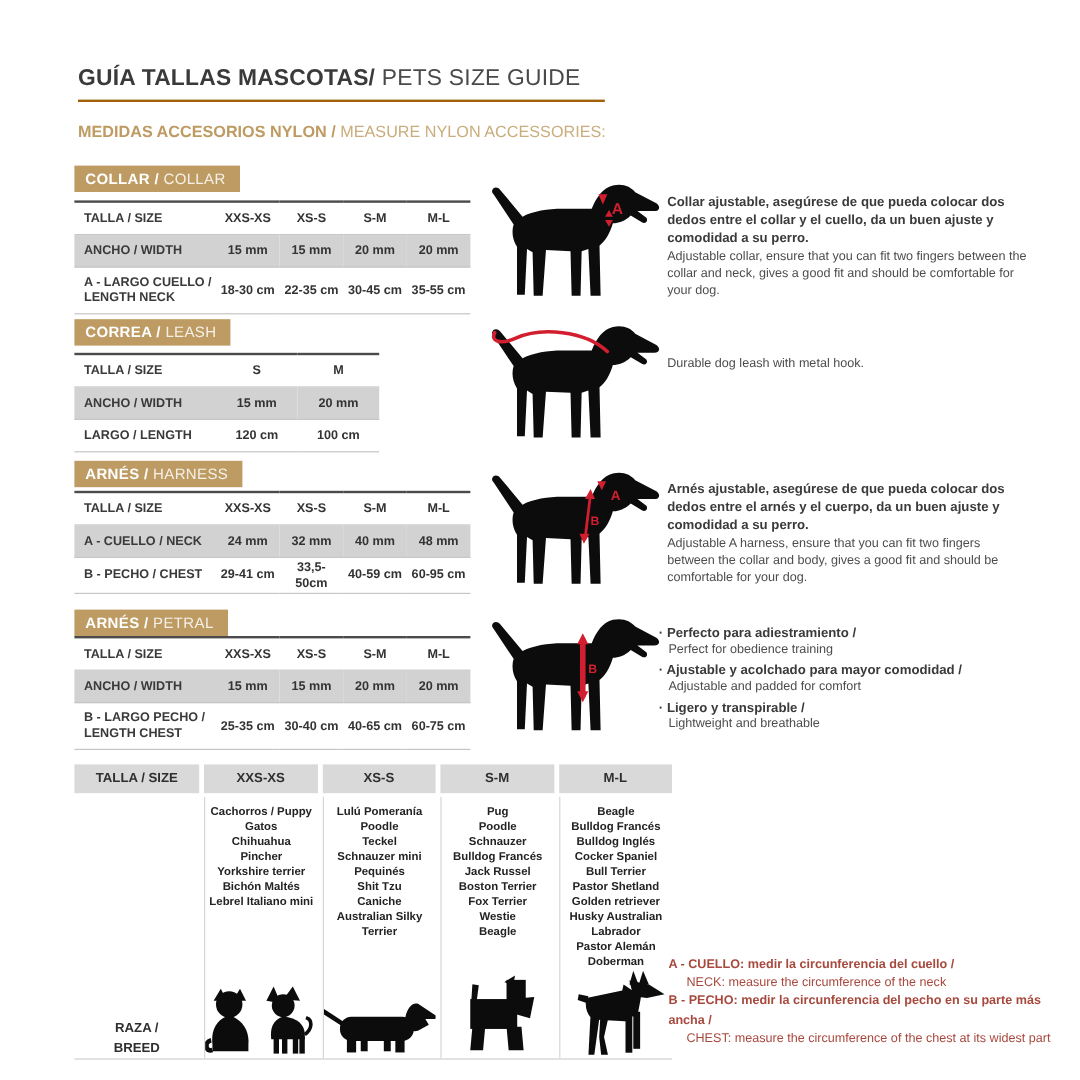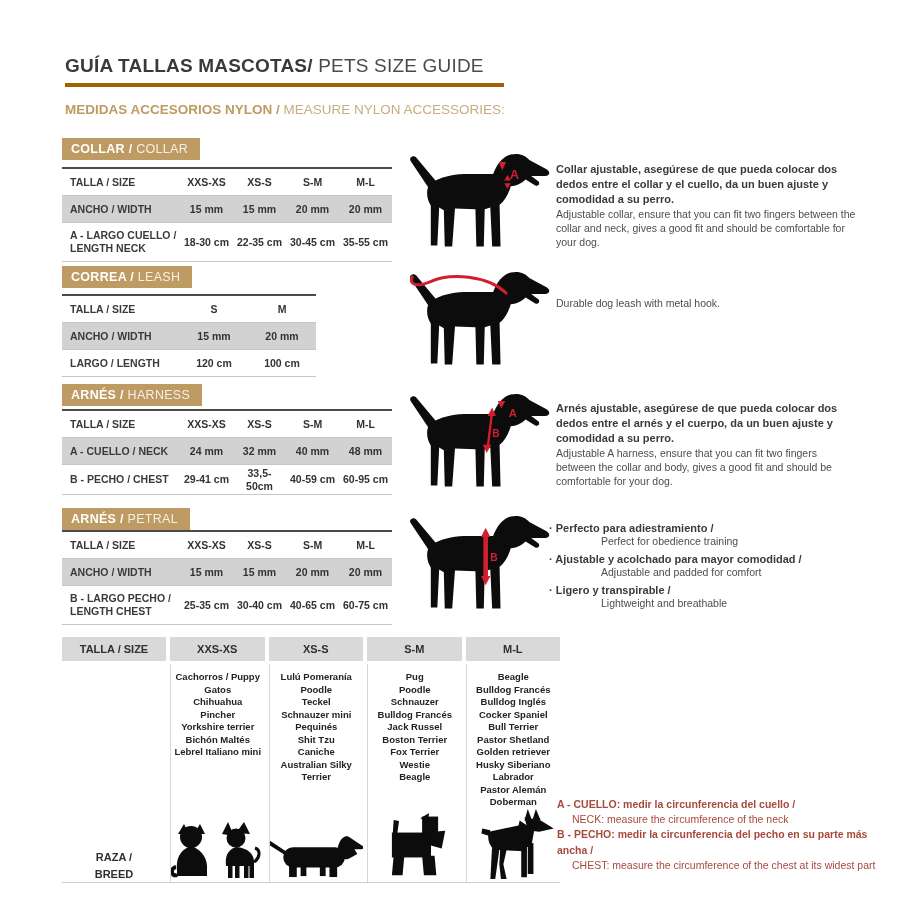--- a/index.html
+++ b/index.html
@@ -1,20 +1,20 @@
 <!DOCTYPE html>
 <html><head>
 <meta charset="utf-8">
 <style>
   html,body{margin:0;padding:0;background:#fff;}
   .page{position:relative;width:900px;height:900px;background:#fff;
         font-family:"Liberation Sans", sans-serif;color:#3a3a3a;overflow:hidden;}
 
   
-  .title-wrap{position:absolute;left:65px;top:55px;border-bottom:4px solid #a16207;
+  .title-wrap{position:absolute;left:65px;top:55px;border-bottom:2px solid #a16207;
               padding:0 20px 6px 0;font-size:19px;letter-spacing:.2px;white-space:pre;}
   .title-es{font-weight:700;color:#3a3a3a;}
   .title-en{font-weight:400;color:#4a4a4a;}
   .subtitle{position:absolute;left:65px;top:102px;font-size:13.5px;white-space:pre;}
   .sub-es{font-weight:700;color:#bd9b62;}
   .sub-en{font-weight:400;color:#c9ad7c;}
 
   
   .badge{position:absolute;left:62px;background:#bd9b62;color:#fff;font-size:12.5px;
          padding:4px 12px 4px 9px;white-space:pre;letter-spacing:.3px;}
@@ -34,21 +34,21 @@
   .dog{position:absolute;left:402px;width:158px;height:106px;}
 
   
   .desc{position:absolute;left:556px;width:302px;font-size:10.5px;line-height:1.35;}
   .desc .es{font-weight:700;color:#3a3a3a;font-size:11px;}
   .desc .en{font-weight:400;color:#4d4d4d;}
   .bullets{position:absolute;left:549px;width:308px;font-size:10.5px;line-height:1.3;}
   .bullet{margin-bottom:3px;}
   .bullet .es{font-weight:700;color:#3a3a3a;font-size:11px;}
   .bullet .es::before{content:"· ";}
-  .bullet .en{color:#4d4d4d;padding-left:8px;margin-left:44px;}
+  .bullet .en{color:#4d4d4d;padding-left:8px;}
 
   
   .breeds{position:absolute;left:62px;top:637px;width:498px;}
   .b-head{display:grid;grid-template-columns:104px 1fr 1fr 1fr 1fr;gap:4px;}
   .b-head .bh{background:#d9d9d9;height:24px;display:flex;align-items:center;justify-content:center;
               font-weight:700;font-size:11px;color:#2f2f2f;}
   .b-body{display:grid;grid-template-columns:104px 1fr 1fr 1fr 1fr;gap:0 4px;margin-top:3px;
           border-bottom:1px solid #cfcfcf;height:218px;}
   .b-body > div + div{border-left:1px solid #d6d6d6;}
   .bcol{display:flex;flex-direction:column;align-items:center;padding-top:7px;overflow:hidden;}
@@ -366,21 +366,21 @@
 
       <div class="bcol">
         <div class="blist">
           <div>Beagle</div>
           <div>Bulldog Francés</div>
           <div>Bulldog Inglés</div>
           <div>Cocker Spaniel</div>
           <div>Bull Terrier</div>
           <div>Pastor Shetland</div>
           <div>Golden retriever</div>
-          <div>Husky Siberiano</div>
+          <div>Husky Australian</div>
           <div>Labrador</div>
           <div>Pastor Alemán</div>
           <div>Doberman</div>
         </div>
         <svg class="bsil" width="88" height="88" viewBox="0 0 96 88" style="align-self:flex-end;margin-right:-2px">
           <g fill="#0c0c0c">
             <polygon points="60,0 66,16 56,14"></polygon>
               <polygon points="70,0 76,14 66,13"></polygon>
             <polygon points="56,10 76,14 92,24 74,28 60,26"></polygon>
             <polygon points="50,14 68,26 64,48 44,42"></polygon>

